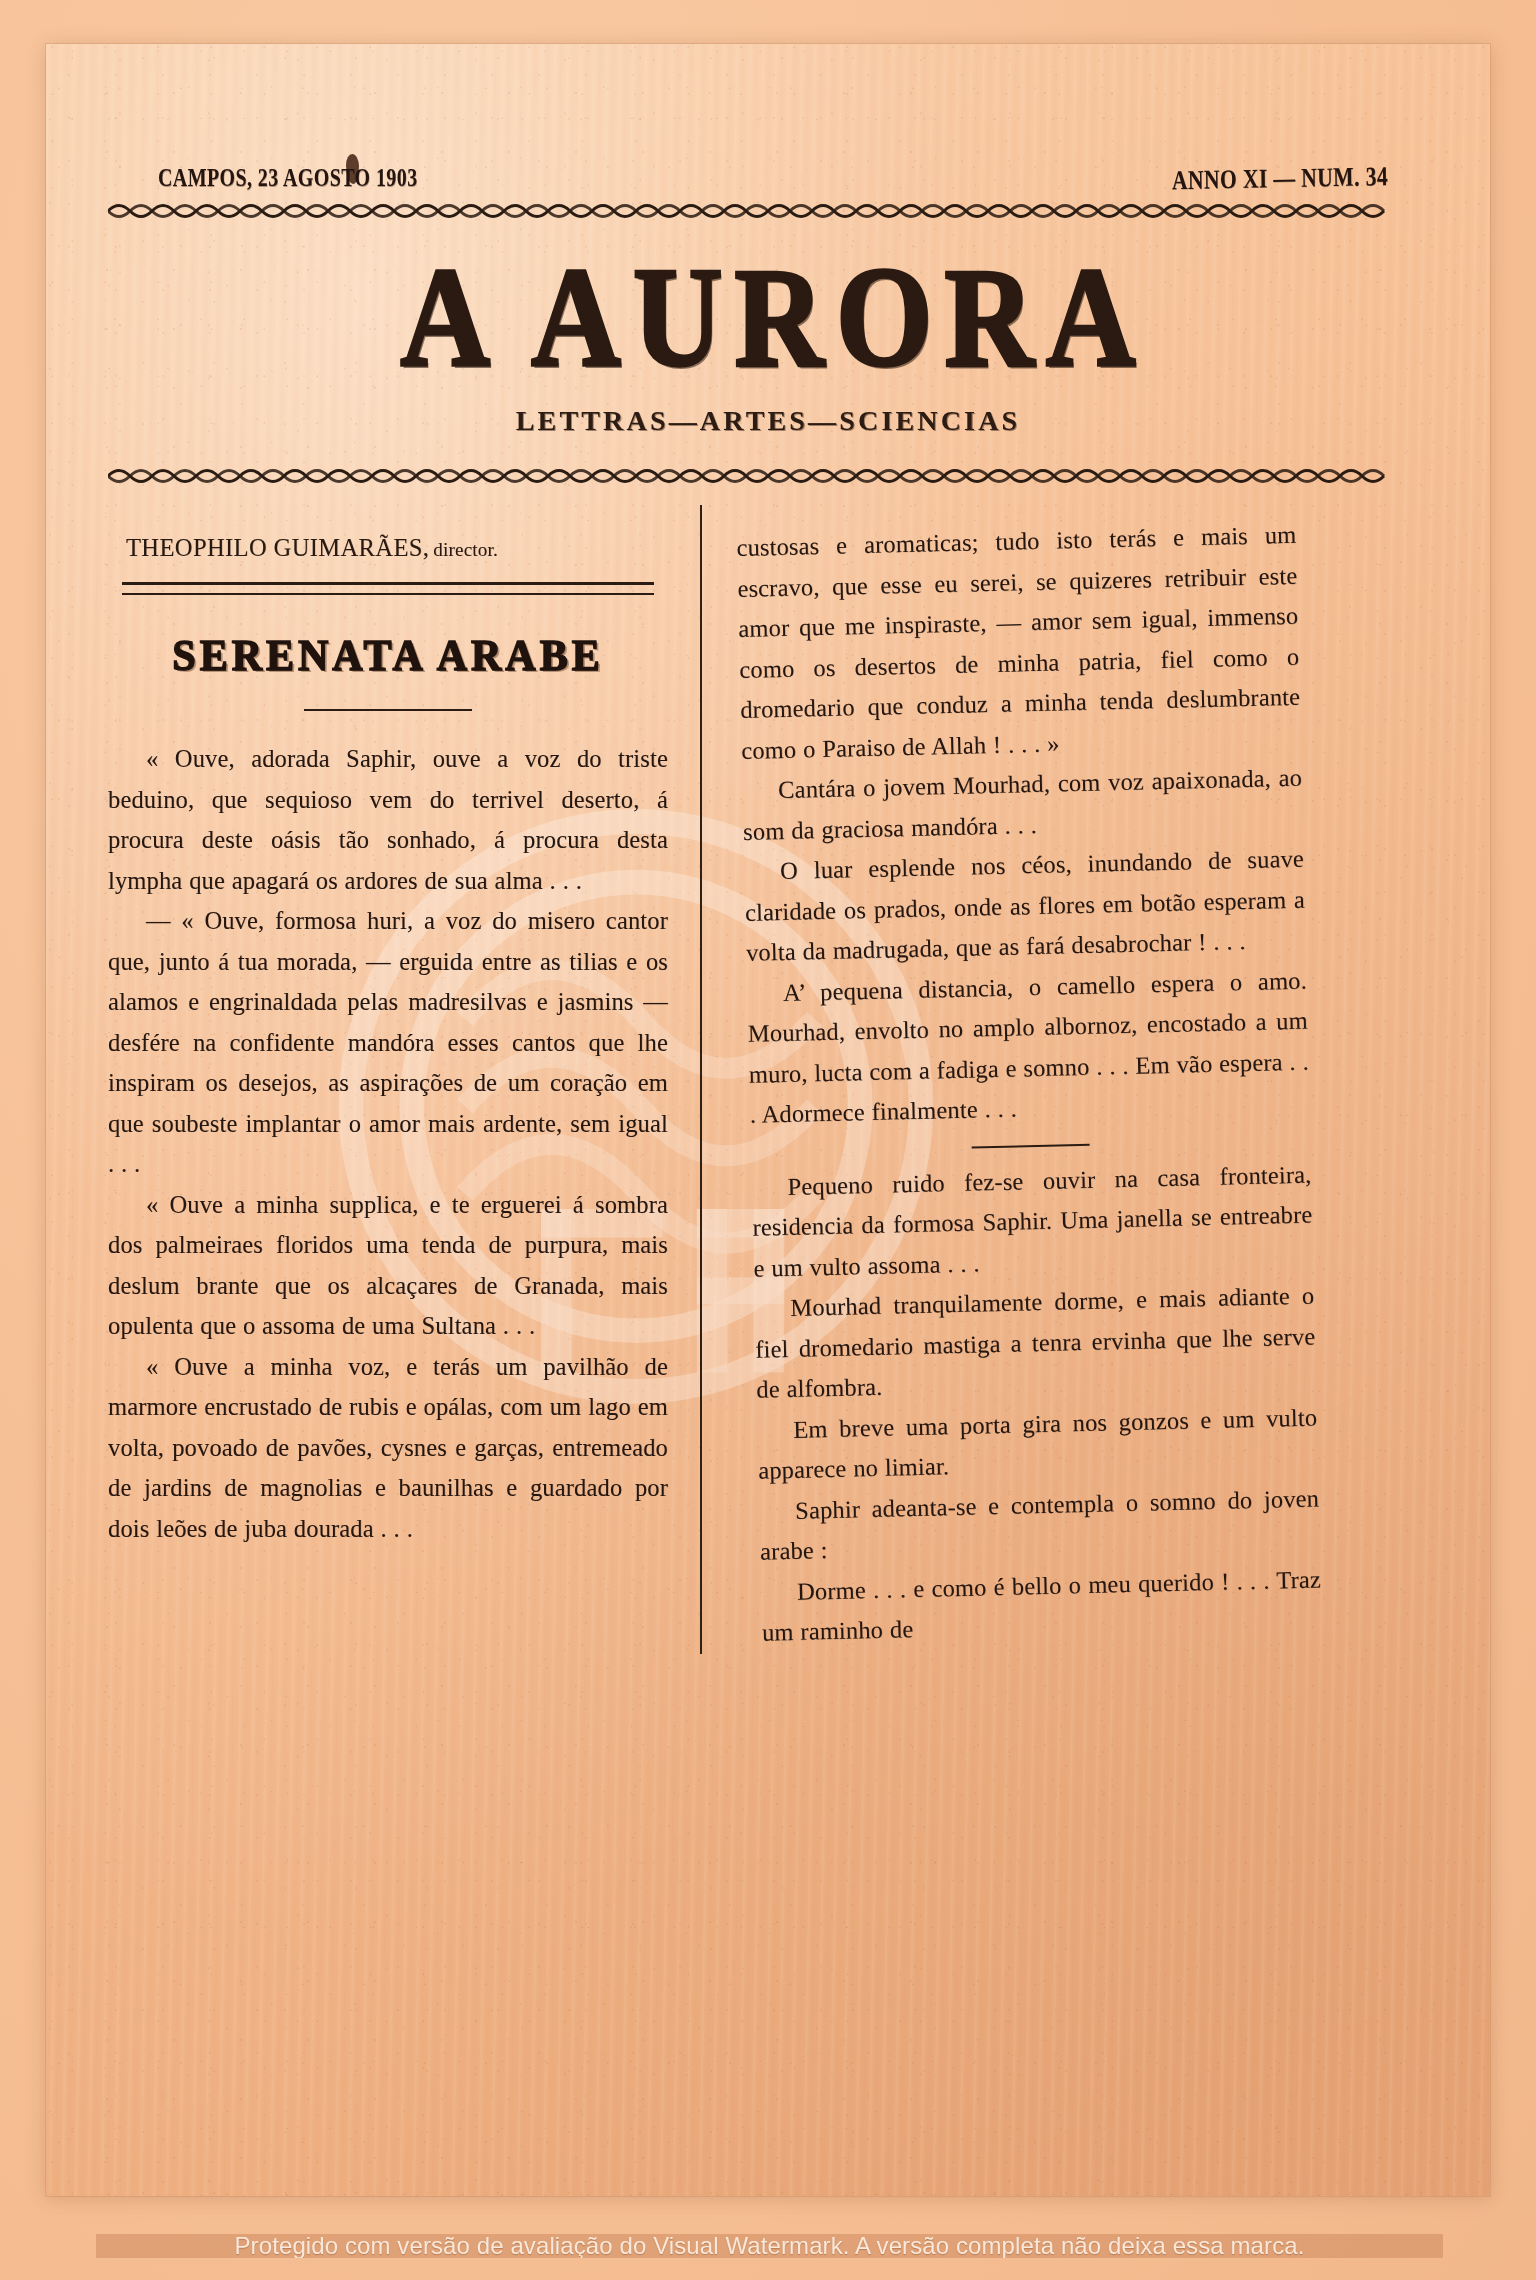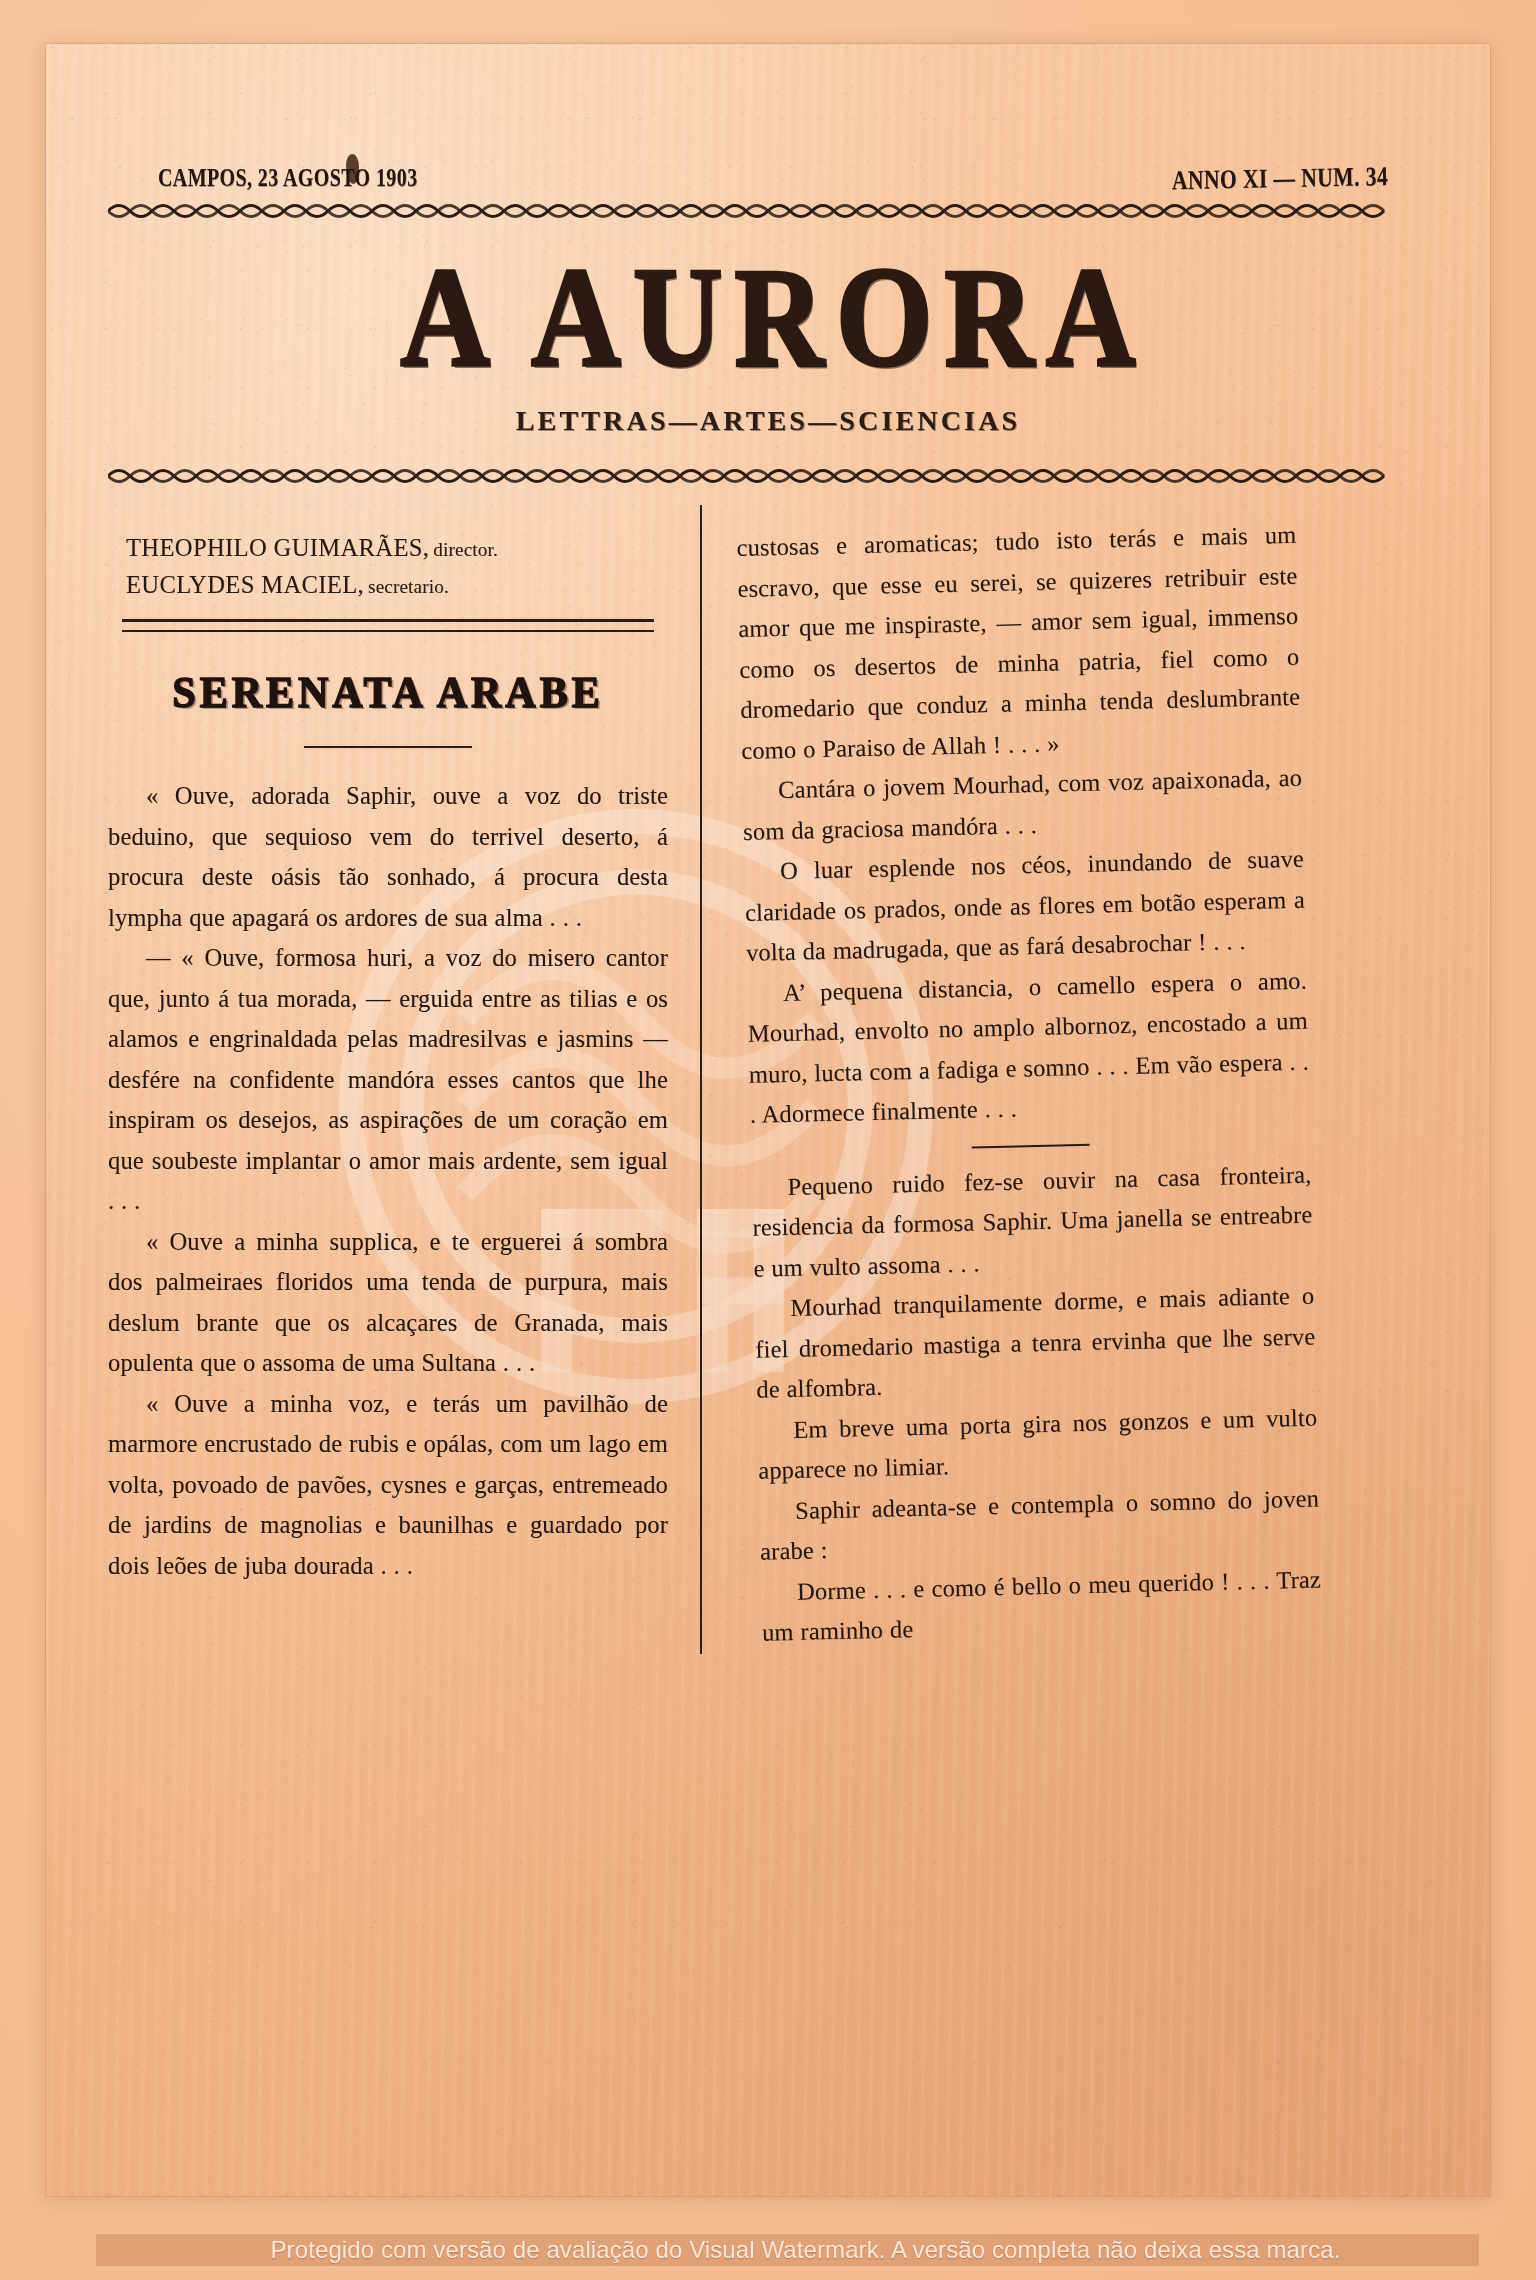--- a/index.html
+++ b/index.html
@@ -259,28 +259,27 @@
   }
   .col-right .para { text-indent: 36px; }
   .col-right .para.noindent { text-indent: 0; }
 
   
   #wm-bar {
     position: absolute;
     left: 96px;
     top: 2234px;
     width: 1347px;
-    height: 32px;
+    height: 24px;
     border-radius: 1px;
     background: rgba(198,128,84,0.45);
     display: flex;
     align-items: center;
     justify-content: center;
     overflow: hidden;
-    padding-left: 36px;
   }
   #wm-bar span {
     font-family: "Liberation Sans", sans-serif;
     font-size: 24px;
     color: rgba(255,240,228,0.92);
     letter-spacing: 0.1px;
     white-space: nowrap;
     text-shadow: 0 1px 1px rgba(110,60,30,0.35);
   }
 
@@ -390,24 +389,20 @@
     <div class="body-area">
       <div class="columns">
 
         <div class="col col-left">
 
           <div class="staff">
             <div class="staff-line">
               <span class="staff-name">THEOPHILO GUIMARÃES,</span>
               <span class="staff-role">director.</span>
             </div>
-            <div class="staff-line">
-              <span class="staff-name">EUCLYDES MACIEL,</span>
-              <span class="staff-role">secretario.</span>
-            </div>
           </div>
 
           <div class="double-rule"></div>
 
           <div class="article-title">SERENATA ARABE</div>
 
           <div class="short-rule"></div>
 
           <p class="para">« Ouve, adorada Saphir, ouve a voz do triste beduino, que sequioso vem do terrivel deserto, á procura deste oásis tão sonhado, á procura desta lympha que apagará os ardores de sua alma . . .</p>
           <p class="para">— « Ouve, formosa huri, a voz do misero cantor que, junto á tua morada, — erguida entre as tilias e os alamos e engrinaldada pelas madresilvas e jasmins — desfére na confidente mandóra esses cantos que lhe inspiram os desejos, as aspirações de um coração em que soubeste implantar o amor mais ardente, sem igual . . .</p>

